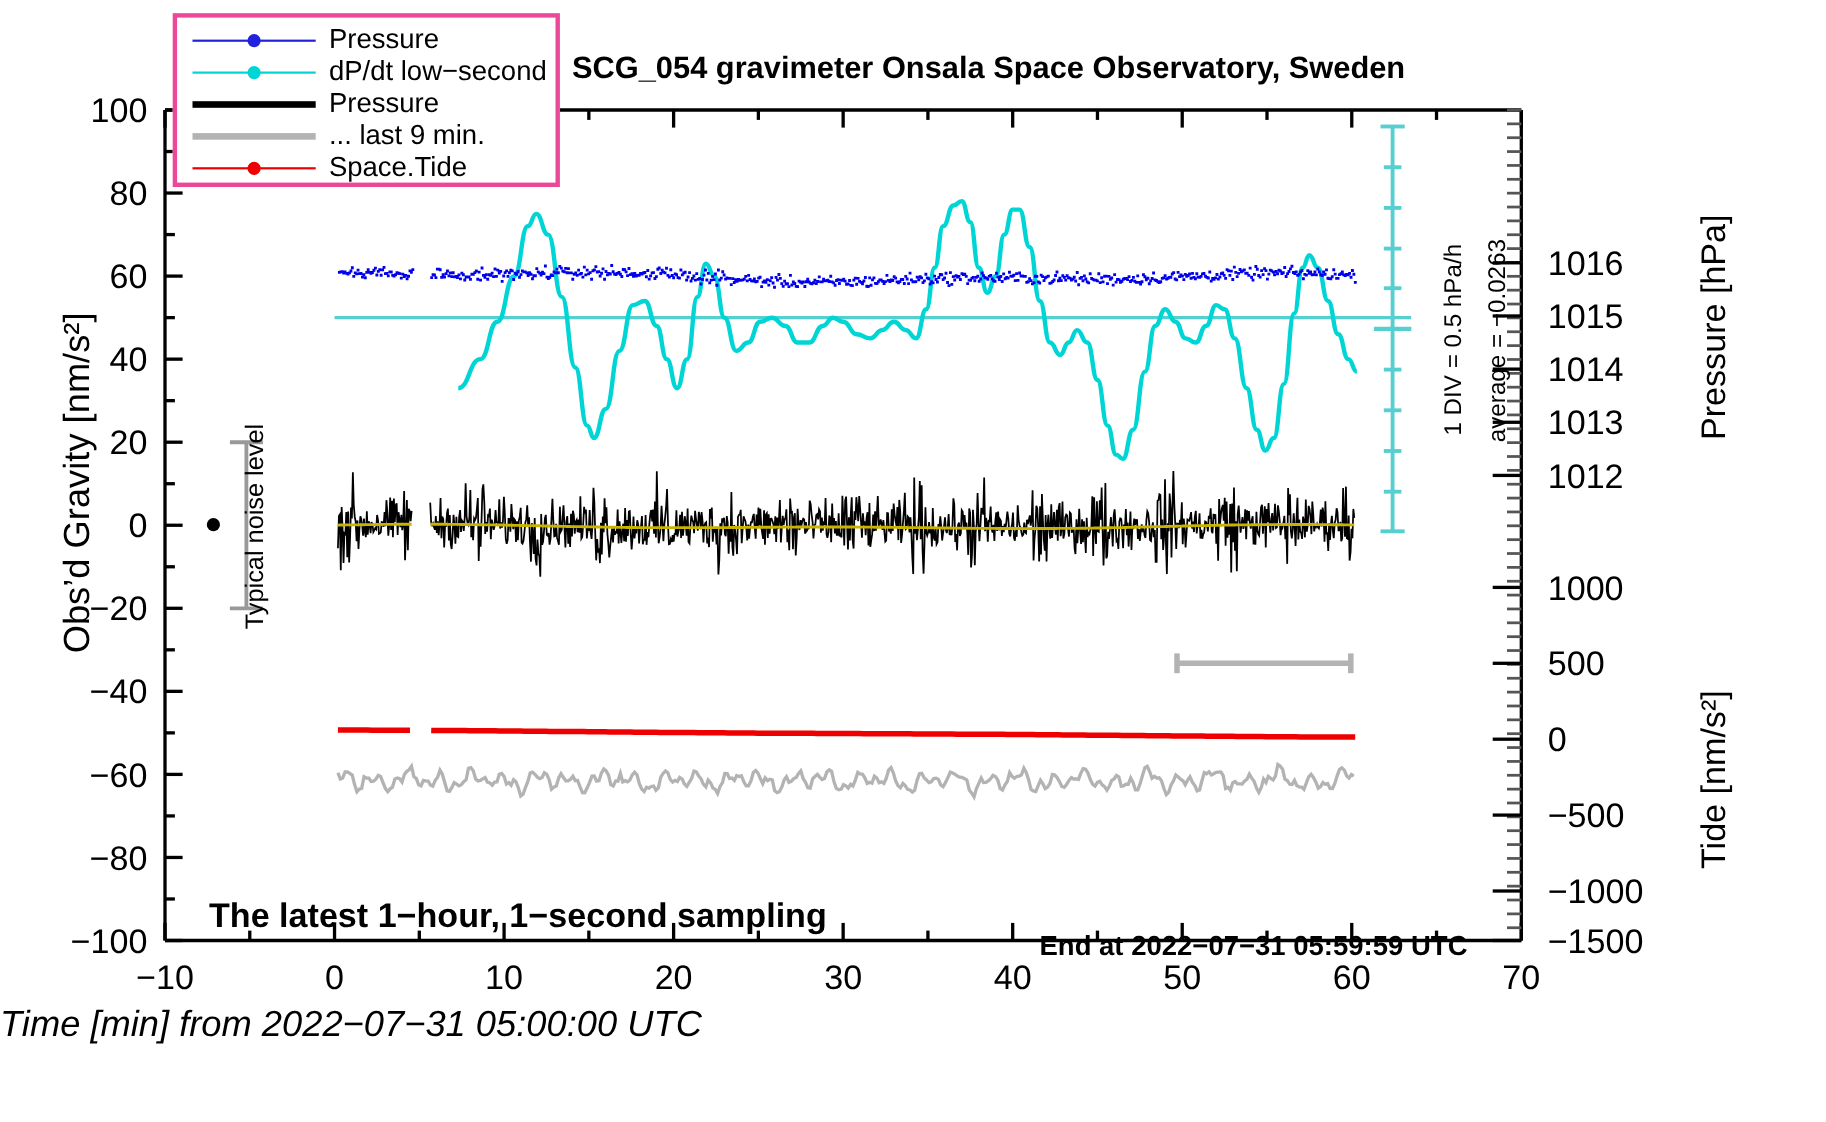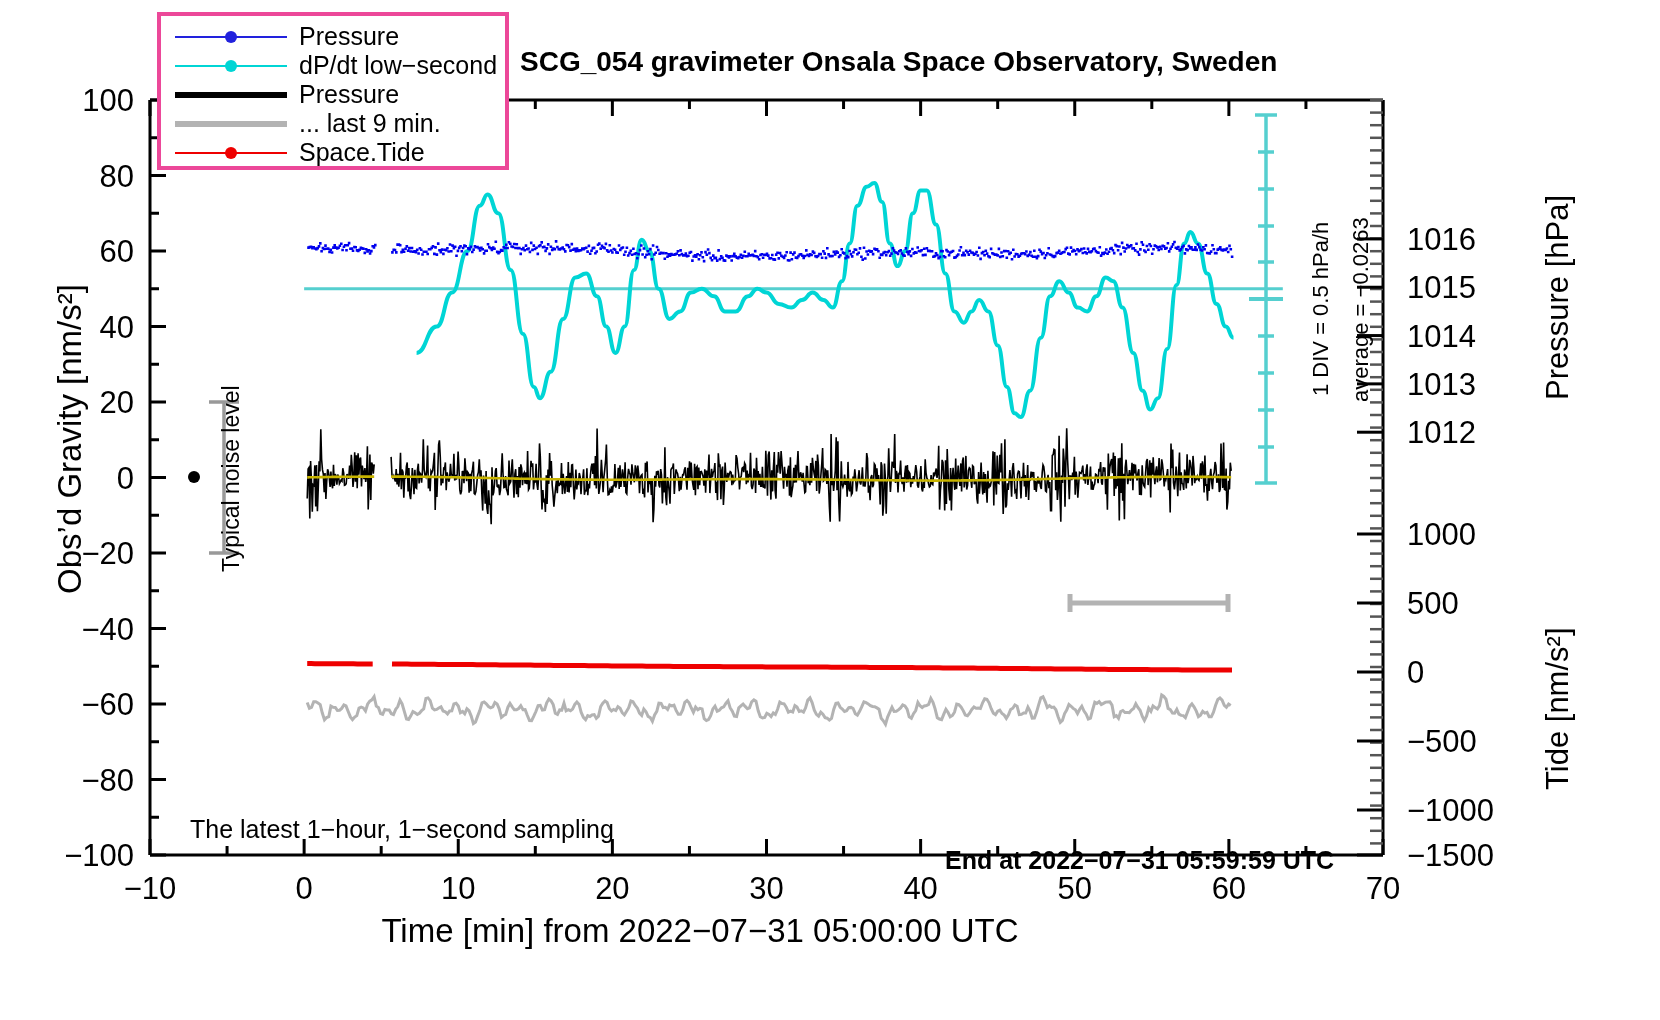--- a/index.html
+++ b/index.html
@@ -16,23 +16,23 @@
   .legsample{width:112px;height:20px;position:relative;flex:0 0 112px;}
   .legline{position:absolute;left:0;right:0;top:50%;transform:translateY(-50%);}
   .legdot{position:absolute;left:50%;top:50%;width:12px;height:12px;border-radius:50%;
           transform:translate(-50%,-50%);}
   .leglabel{font-size:25px;margin-left:12px;white-space:nowrap;line-height:1;}
   .title{position:absolute;left:520px;top:46px;font-size:28px;font-weight:bold;white-space:nowrap;}
   .ylabel-left{
     position:absolute;left:-140px;top:420px;width:420px;text-align:center;
     transform:rotate(-90deg);font-size:33px;white-space:nowrap;
   }
-  .xlabel{position:absolute;left:0;top:912px;width:1400px;text-align:center;font-size:33px;}
+  .xlabel{position:absolute;left:0;top:912px;width:1400px;text-align:left;font-size:33px;font-style:italic;}
   .rlabel{position:absolute;font-size:31px;white-space:nowrap;transform-origin:left top;}
-  .noteL{position:absolute;left:190px;top:815px;font-size:25px;font-weight:normal;white-space:nowrap;}
+  .noteL{position:absolute;left:190px;top:815px;font-size:31px;font-weight:bold;white-space:nowrap;}
   .noteR{position:absolute;left:945px;top:815px;font-size:25px;font-weight:bold;white-space:nowrap;margin-top:31px;}
   .rot-small{position:absolute;font-size:22px;white-space:nowrap;transform-origin:0 0;}
 </style>
 </head>
 <body>
 
 <div id="root">
 
   <svg id="plot" width="1660" height="1020">
     <defs>

